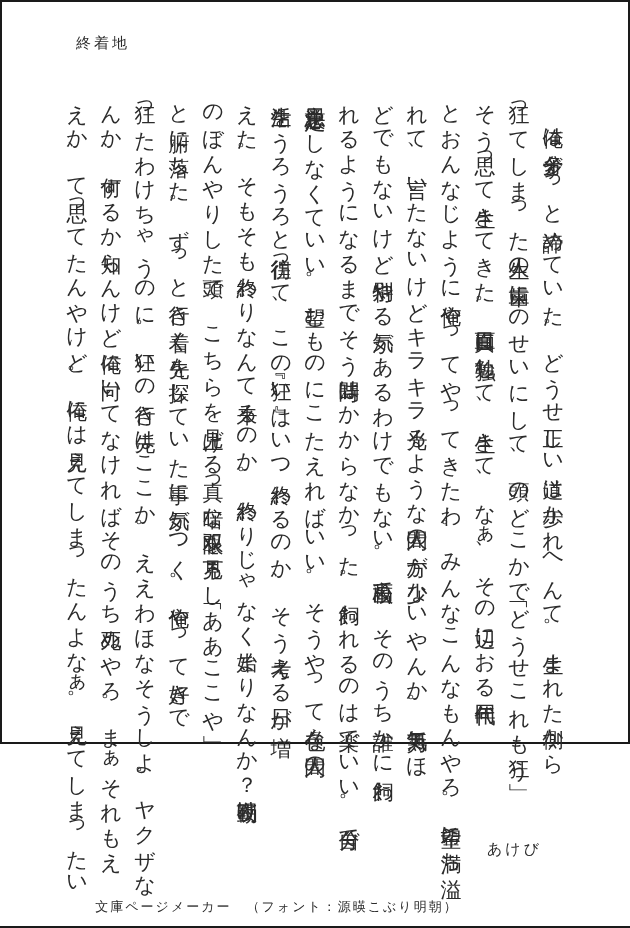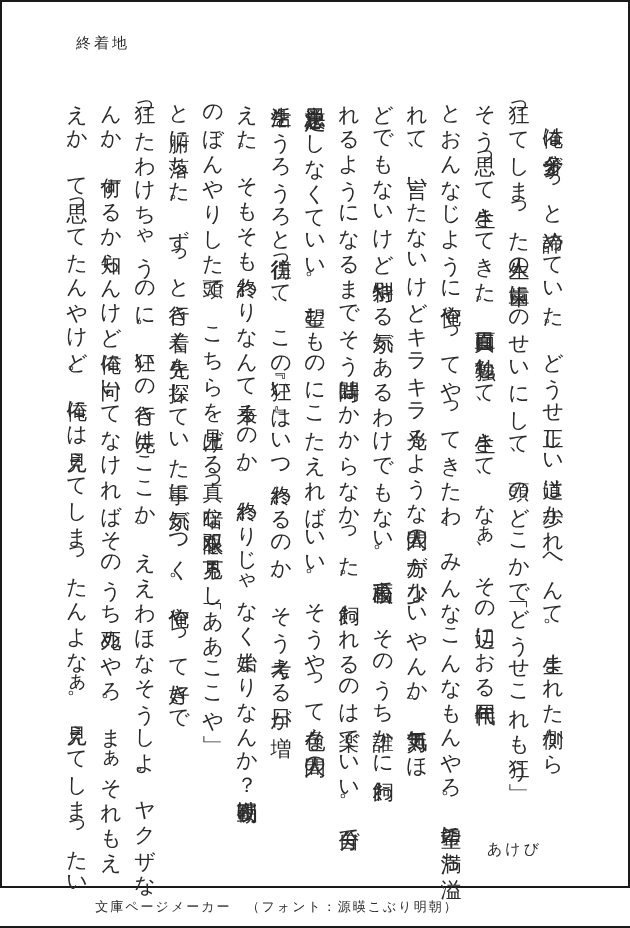--- a/index.html
+++ b/index.html
@@ -12,21 +12,21 @@
     position: relative;
     width: 630px;
     height: 928px;
     background: #ffffff;
     overflow: hidden;
   }
   .page-frame {
     position: absolute;
     left: 0; top: 0;
     width: 630px;
-    height: 888px;
+    height: 744px;
     box-sizing: border-box;
     border: 2px solid #1a1a1a;
     background: #ffffff;
   }
   .page-title {
     position: absolute;
     left: 74px;
     top: 32px;
     font-size: 15px;
     letter-spacing: 3px;

